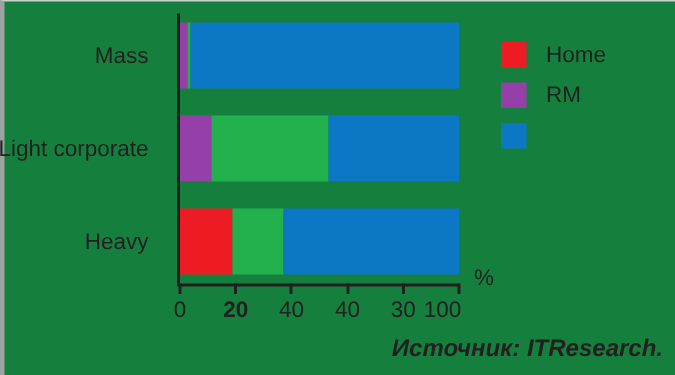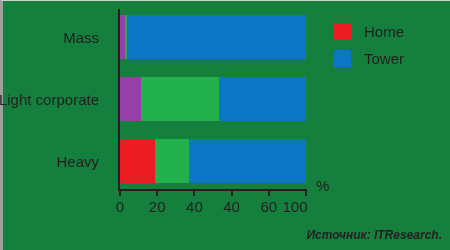--- a/index.html
+++ b/index.html
@@ -103,40 +103,41 @@
   }
 
   
   #legend {
     position: absolute;
     left: 331px;
     top: 22px;
   }
   .legend-item {
     display: flex;
+    align-items: center;
     height: 27px;
   }
   .legend-swatch {
     width: 17px;
     height: 17px;
     flex: 0 0 auto;
   }
   .legend-text {
     margin-left: 13px;
     font-size: 15px;
     color: #231f20;
     white-space: nowrap;
   }
 
   
   #source {
     position: absolute;
     right: 8px;
     bottom: 8px;
-    font-size: 12px;
+    font-size: 16px;
     font-style: italic;
     font-weight: bold;
     color: #231f20;
     white-space: nowrap;
   }
 </style>
 </head>
 <body>
 
 <div id="figure">
@@ -163,40 +164,43 @@
         <div class="bar-row r2">
           <span class="seg" title="Heavy — Home: 19%" style="width: 19%; background: rgb(237, 28, 36);"></span>
           <span class="seg" title="Heavy — RT: 18%" style="width: 18%; background: rgb(34, 177, 76);"></span>
           <span class="seg" title="Heavy — Tower: 63%" style="width: 63%; background: rgb(12, 119, 196);"></span>
         </div>
       </div>
     <div id="ticks">
         <div class="tick" style="left: -1px;"></div>
         <div class="ticklabel" style="left: 0px;">0</div>
         <div class="tick" style="left: 36.2px;"></div>
-        <div class="ticklabel" style="left: 37.2px;">20</div>
+        <div class="ticklabel" style="left: 37.2px; font-weight: bold;">20</div>
         <div class="tick" style="left: 73.4px;"></div>
         <div class="ticklabel" style="left: 74.4px;">40</div>
         <div class="tick" style="left: 110.6px;"></div>
         <div class="ticklabel" style="left: 111.6px;">40</div>
         <div class="tick" style="left: 147.8px;"></div>
-        <div class="ticklabel" style="left: 148.8px;">60</div>
+        <div class="ticklabel" style="left: 148.8px;">30</div>
         <div class="tick" style="left: 185px;"></div>
         <div class="ticklabel" style="left: 175px;">100</div>
       </div>
   </div>
 
   <div id="unit">%</div>
 
   <div id="legend">
       <div class="legend-item">
         <span class="legend-swatch" style="background: rgb(237, 28, 36);"></span>
         <span class="legend-text">Home</span>
       </div>
       <div class="legend-item">
+        <span class="legend-swatch" style="background: rgb(148, 64, 168);"></span>
+        <span class="legend-text">RM</span>
+      </div>
+      <div class="legend-item">
         <span class="legend-swatch" style="background: rgb(12, 119, 196);"></span>
-        <span class="legend-text">Tower</span>
       </div>
     </div>
 
   <div id="source">Источник: ITResearch.</div>
 
 </div>
 
 </body></html>

